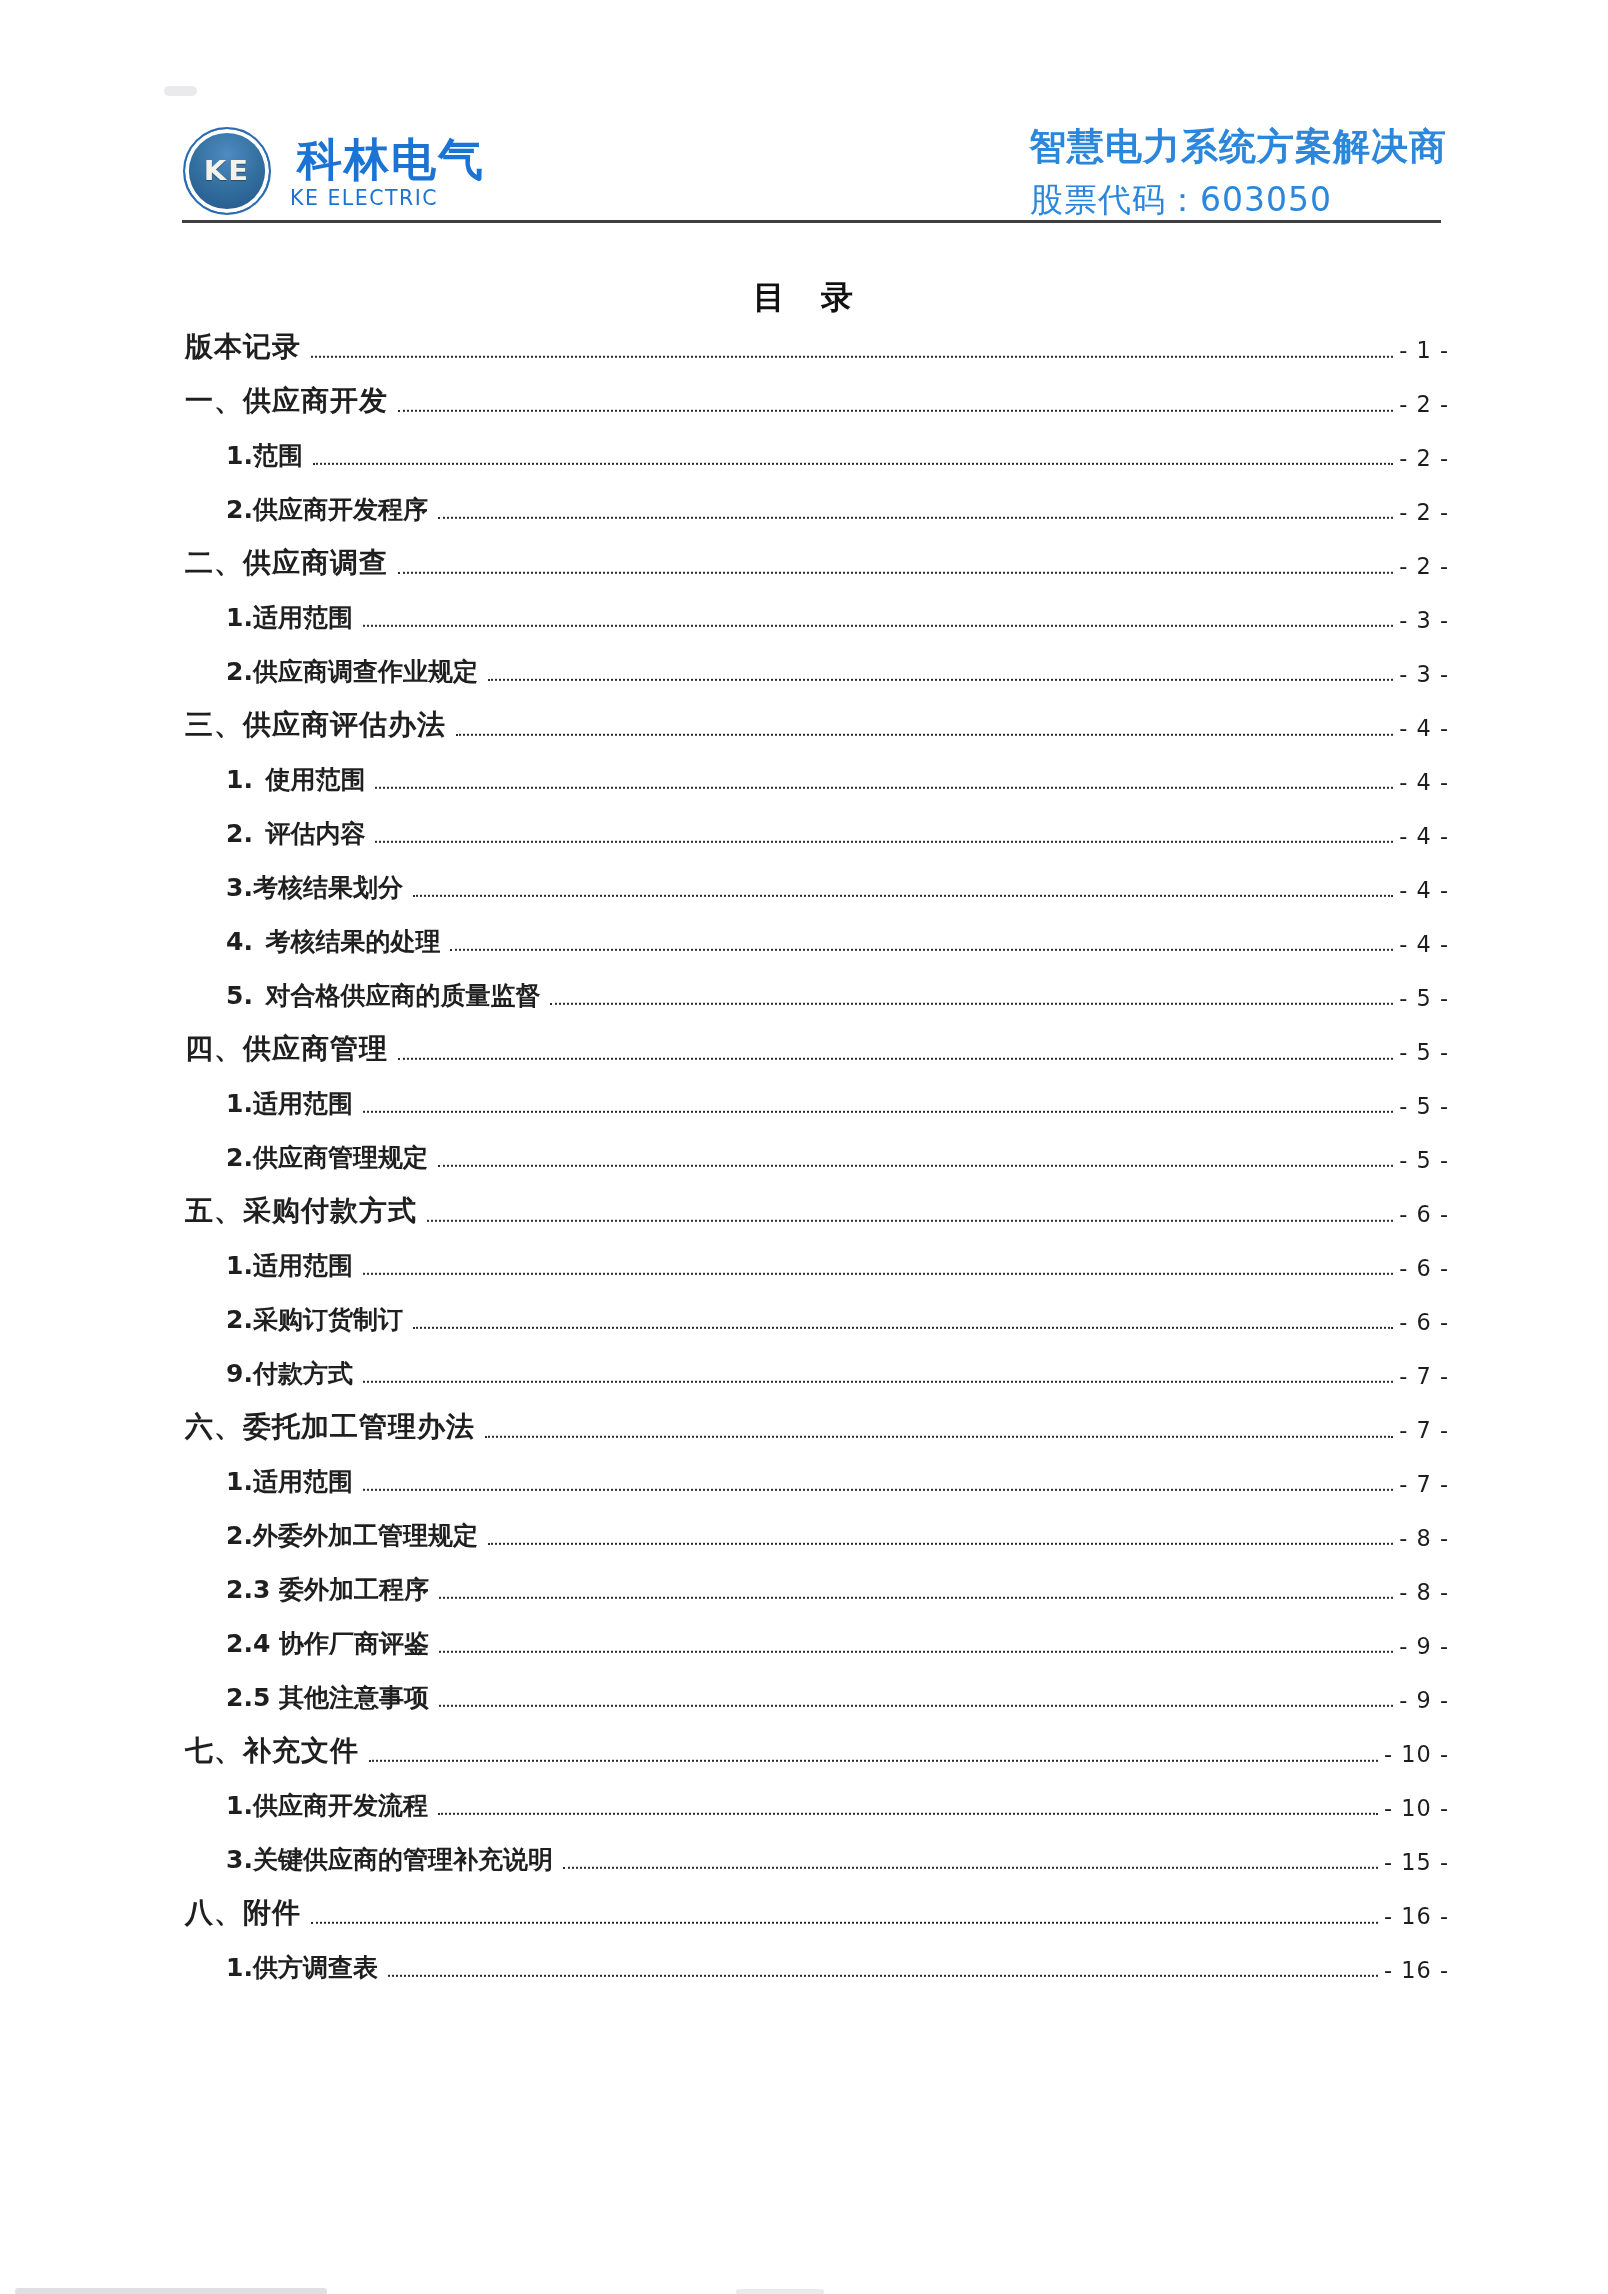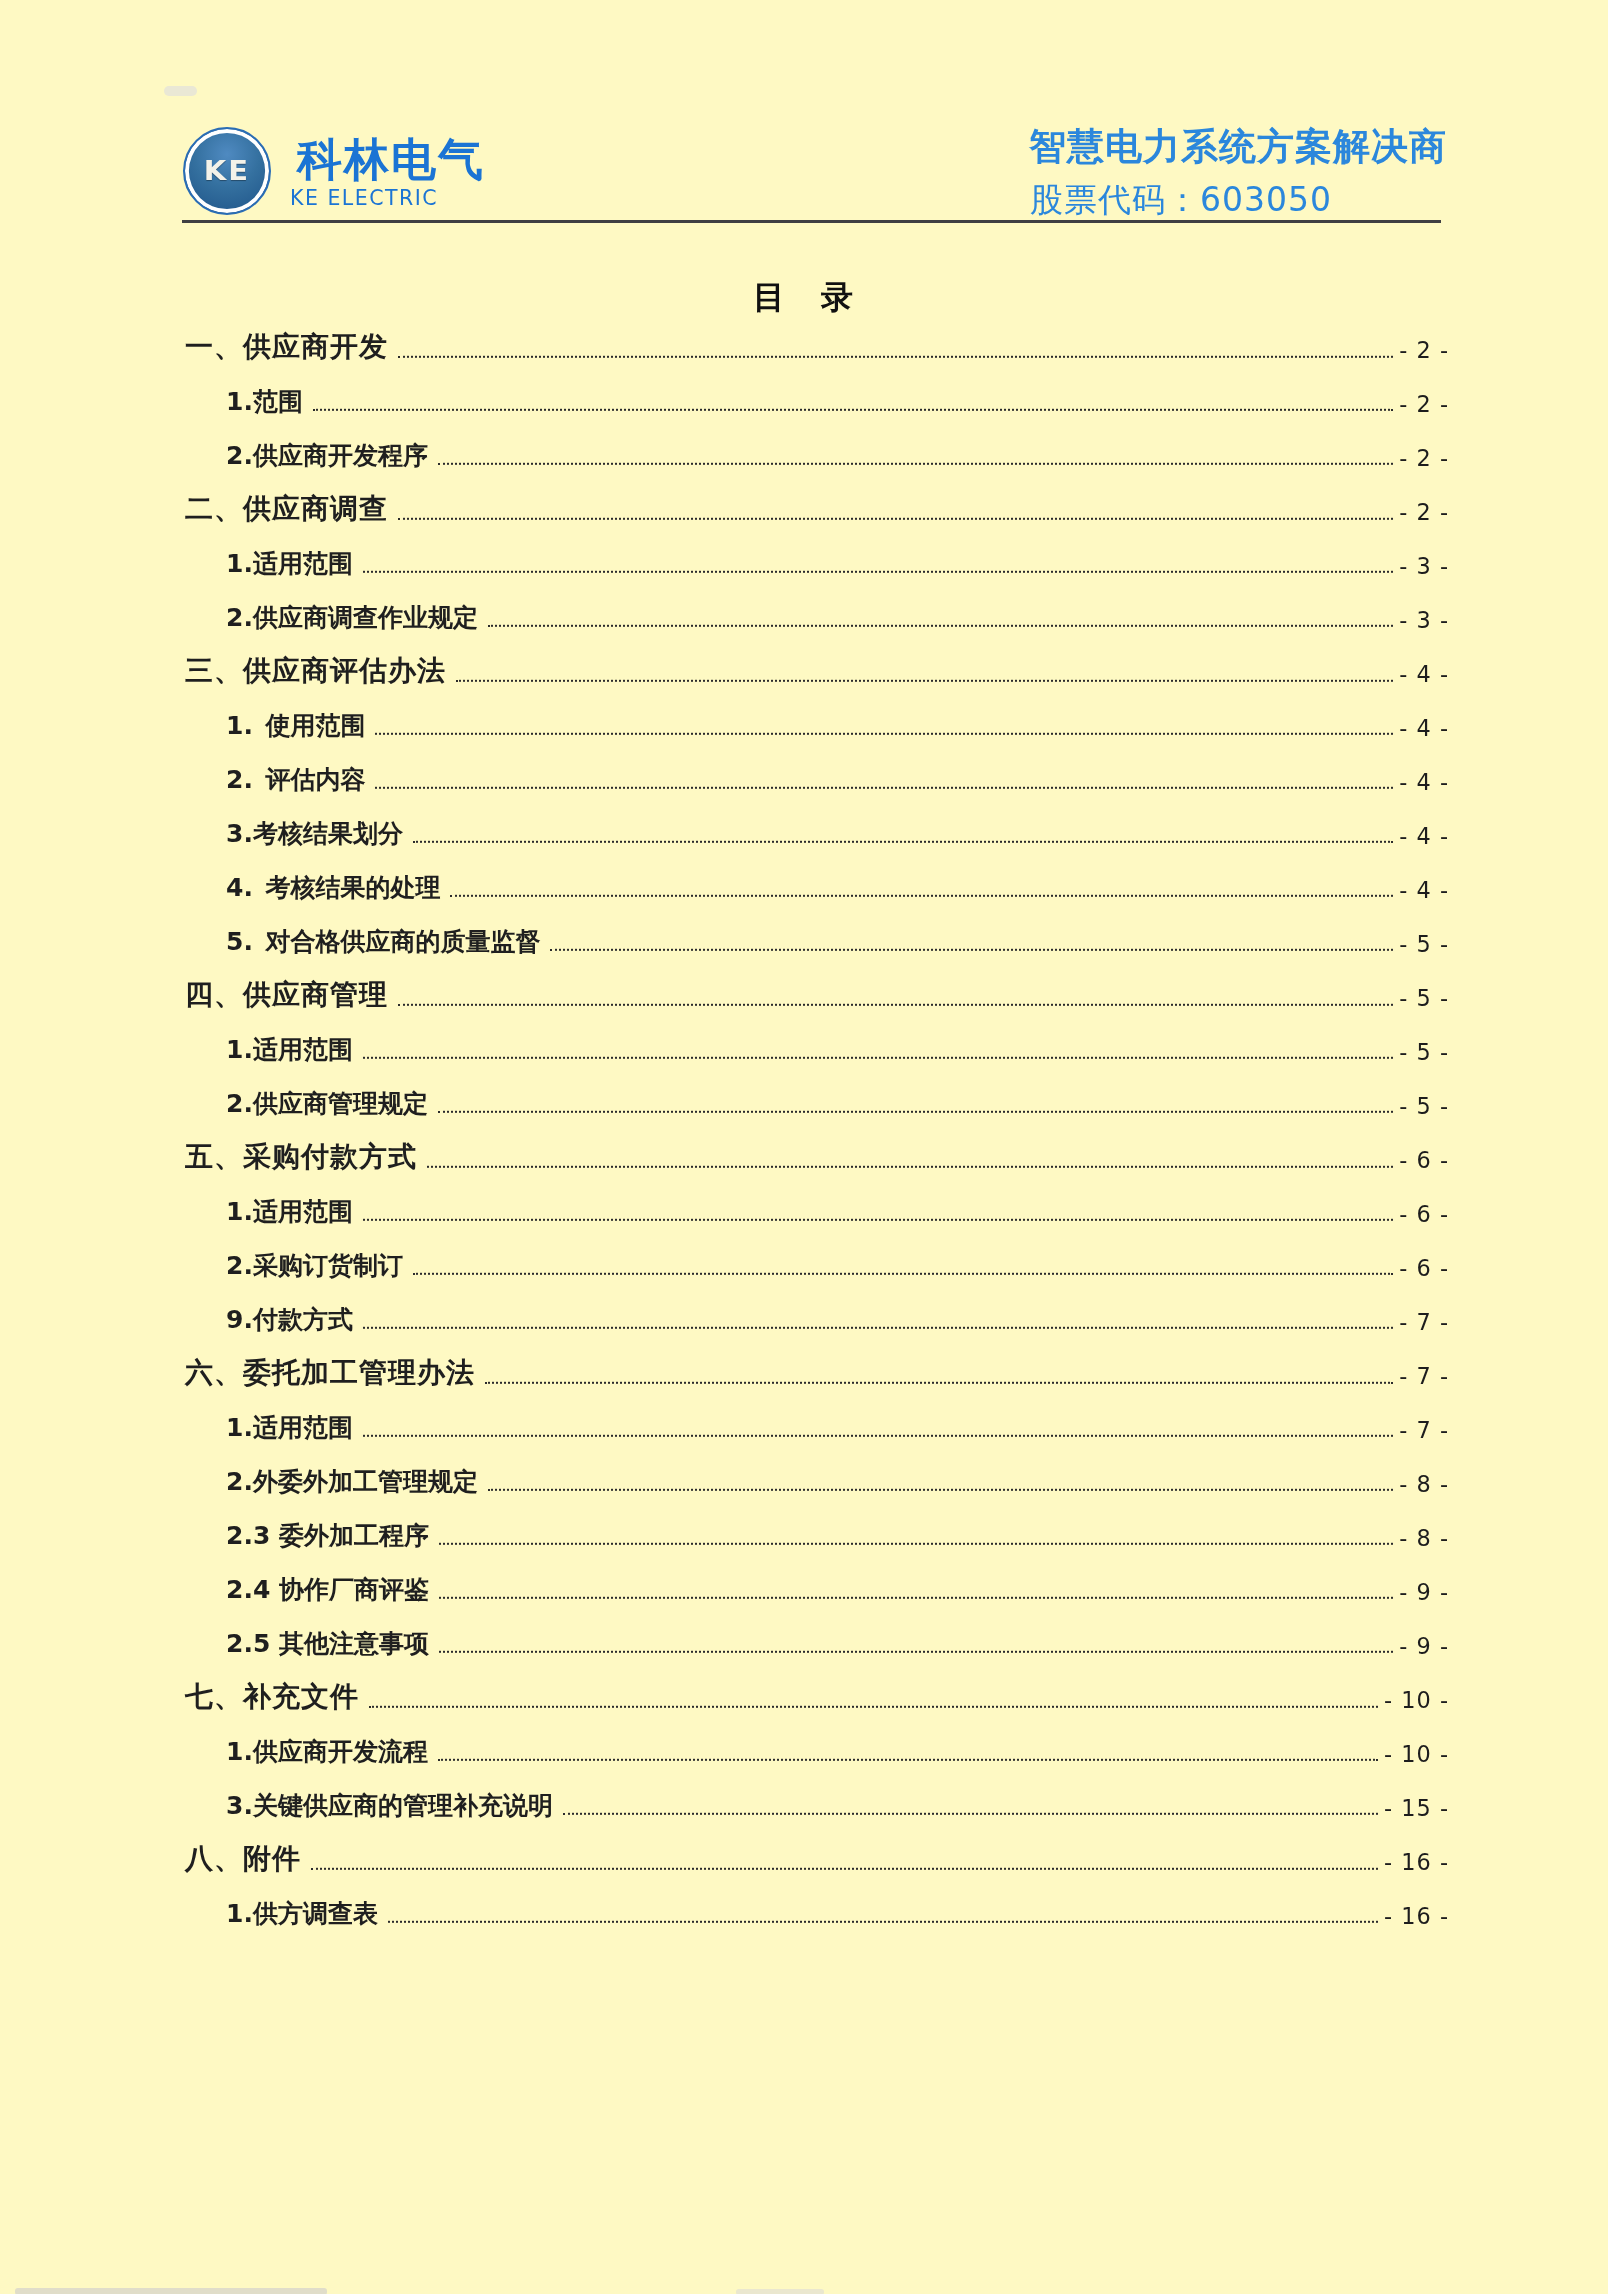--- a/index.html
+++ b/index.html
@@ -7,21 +7,21 @@
     --slogan-blue:#2b87dc;
     --text-black:#1f1f1f;
     --rule-gray:#3f3f42;
     --disc-dark:#1d5186;
     --disc-light:#4f8ac1;
   }
   html,body{margin:0;padding:0;background:#9a9a9a;}
   .page{
     position:relative;
     width:1608px;height:2295px;
-    background:#fef9c3;
+    background:#ffffff;
     font-family:"DejaVu Sans",sans-serif;
     overflow:hidden;
     margin:0 auto;
   }
   
   .logo-badge{
     position:absolute;left:183px;top:127px;
     width:84px;height:84px;border-radius:50%;
     border:2.9px solid #2a6db5;
     background:radial-gradient(circle at 50% 30%, var(--disc-light) 0%, #34709f 45%, var(--disc-dark) 100%);
@@ -112,20 +112,25 @@
   </div>
   <div class="brand-cn">科林电气</div>
   <div class="brand-en">KE ELECTRIC</div>
   <div class="slogan">智慧电力系统方案解决商</div>
   <div class="stock">股票代码：603050</div>
   <div class="header-rule"></div>
 
   <div class="toc-title">目　录</div>
   <div class="toc">
       <div class="toc-row chapter">
+        <span class="toc-label">版本记录</span>
+        <span class="dots"></span>
+        <span class="pg">- 1 -</span>
+      </div>
+      <div class="toc-row chapter">
         <span class="toc-label">一、供应商开发</span>
         <span class="dots"></span>
         <span class="pg">- 2 -</span>
       </div>
       <div class="toc-row section">
         <span class="toc-label">1.范围</span>
         <span class="dots"></span>
         <span class="pg">- 2 -</span>
       </div>
       <div class="toc-row section">

